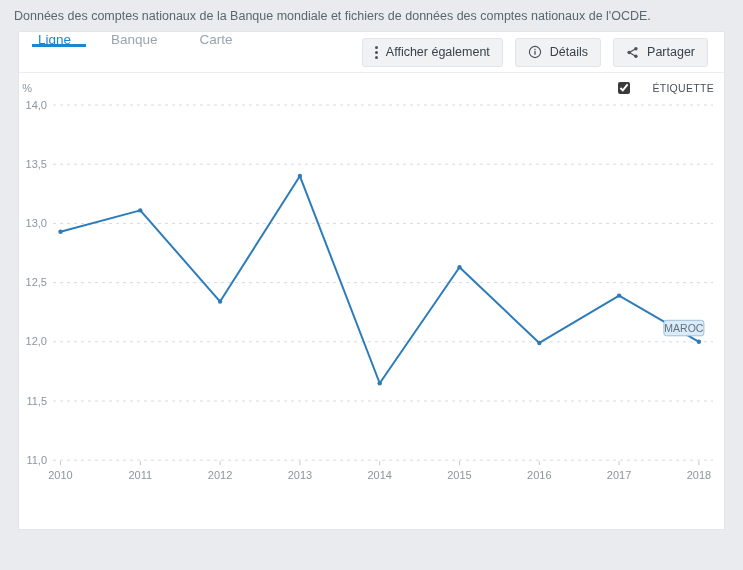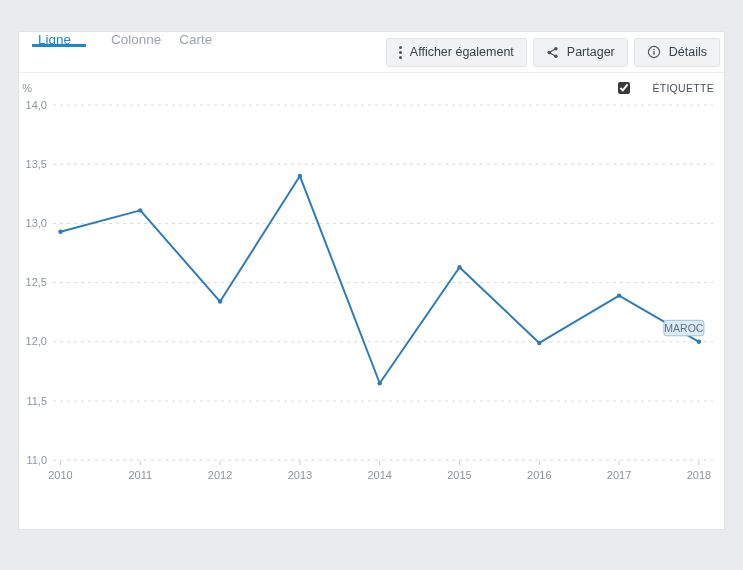--- a/index.html
+++ b/index.html
@@ -11,23 +11,23 @@
         border:1px solid #e3e6e9;box-sizing:border-box}
 
   .tabbar{position:absolute;top:0;left:0;right:0;height:41px;border-bottom:1px solid #ebedef;
           display:flex;align-items:center;box-sizing:border-box}
   .tabs{display:flex;align-items:flex-start;height:100%}
   .tab{position:relative;display:flex;align-items:center;font-size:13.5px;color:#9aa4ae;cursor:pointer}
   .tab.active{color:#1b87d0}
   .tab.active::after{content:"";position:absolute;left:-6px;bottom:0;width:54px;height:3px;background:#1b87d0}
   .tab-ligne{margin-left:19px}
   .tab-colonne{margin-left:40px}
-  .tab-carte{margin-left:18px}
+  .tab-carte{margin-left:42px}
 
-  .toolbar{margin-left:auto;margin-right:4px;display:flex;gap:6px;align-items:flex-start}
+  .toolbar{margin-left:auto;margin-right:16px;display:flex;gap:12px;align-items:flex-start}
   .btn{display:inline-flex;align-items:center;gap:8px;height:29px;padding:0 12px;
        background:#f1f2f4;border:1px solid #e2e4e7;border-radius:3px;
        font-size:12.5px;color:#39424b;font-family:inherit;cursor:pointer;white-space:nowrap}
   .kebab{display:inline-flex;flex-direction:column;gap:2px}
   .kebab i{width:3px;height:3px;border-radius:50%;background:#4a525a}
 
   .chart-area{position:absolute;top:41px;left:0;right:0;bottom:0}
   svg.chart{position:absolute;left:0;top:0;display:block}
   svg text.ax{font-size:11px;fill:#8d959d;font-family:"Liberation Sans",sans-serif}
   svg .end{text-anchor:end}
@@ -55,59 +55,60 @@
           gap:2px;cursor:ew-resize;box-shadow:0 1px 1px rgba(0,0,0,.06)}
   .handle i{width:1px;height:8px;background:#c2c6ca}
   .handle-start{left:421px}
   .handle-end{left:496px}
 </style>
 </head>
 <body>
 
 <div class="screen">
 
+  <div class="source-note">Données des comptes nationaux de la Banque mondiale et fichiers de données des comptes nationaux de l'OCDE.</div>
 
   <div class="card">
 
     <div class="tabbar">
       <div class="tabs">
         <div class="tab active tab-ligne">Ligne</div>
-        <div class="tab tab-colonne">Colonne</div>
+        <div class="tab tab-colonne">Banque</div>
         <div class="tab tab-carte">Carte</div>
       </div>
       <div class="toolbar">
         <button class="btn">
           <span class="kebab">
               <i></i>
               <i></i>
               <i></i>
             </span>
           <span>Afficher également</span>
         </button>
         <button class="btn">
           <span style="display:inline-flex">
+            <svg width="14" height="14" viewBox="0 0 16 16">
+              <circle cx="8" cy="8" r="6.4" fill="none" stroke="#4a525a" stroke-width="1.3"></circle>
+              <rect x="7.25" y="6.9" width="1.5" height="4.2" fill="#4a525a"></rect>
+              <rect x="7.25" y="4.4" width="1.5" height="1.5" fill="#4a525a"></rect>
+            </svg>
+          </span>
+          <span>Détails</span>
+        </button>
+        <button class="btn">
+          <span style="display:inline-flex">
             <svg width="13" height="13" viewBox="0 0 16 16">
               <line x1="4.2" y1="8" x2="11.8" y2="3.4" stroke="#4a525a" stroke-width="1.5"></line>
               <line x1="4.2" y1="8" x2="11.8" y2="12.6" stroke="#4a525a" stroke-width="1.5"></line>
               <circle cx="12.2" cy="3.3" r="2.1" fill="#4a525a"></circle>
               <circle cx="12.2" cy="12.7" r="2.1" fill="#4a525a"></circle>
               <circle cx="3.8" cy="8" r="2.1" fill="#4a525a"></circle>
             </svg>
           </span>
           <span>Partager</span>
-        </button>
-        <button class="btn">
-          <span style="display:inline-flex">
-            <svg width="14" height="14" viewBox="0 0 16 16">
-              <circle cx="8" cy="8" r="6.4" fill="none" stroke="#4a525a" stroke-width="1.3"></circle>
-              <rect x="7.25" y="6.9" width="1.5" height="4.2" fill="#4a525a"></rect>
-              <rect x="7.25" y="4.4" width="1.5" height="1.5" fill="#4a525a"></rect>
-            </svg>
-          </span>
-          <span>Détails</span>
         </button>
       </div>
     </div>
 
     <div class="chart-area">
       <svg class="chart" id="chart-svg" width="707" height="458">
           <line x1="34" x2="694" y1="32" y2="32" class="grid"></line>
           <text x="28" y="35.5" class="ax end">14,0</text>
           <line x1="34" x2="694" y1="91.2" y2="91.2" class="grid"></line>
           <text x="28" y="94.7" class="ax end">13,5</text>

